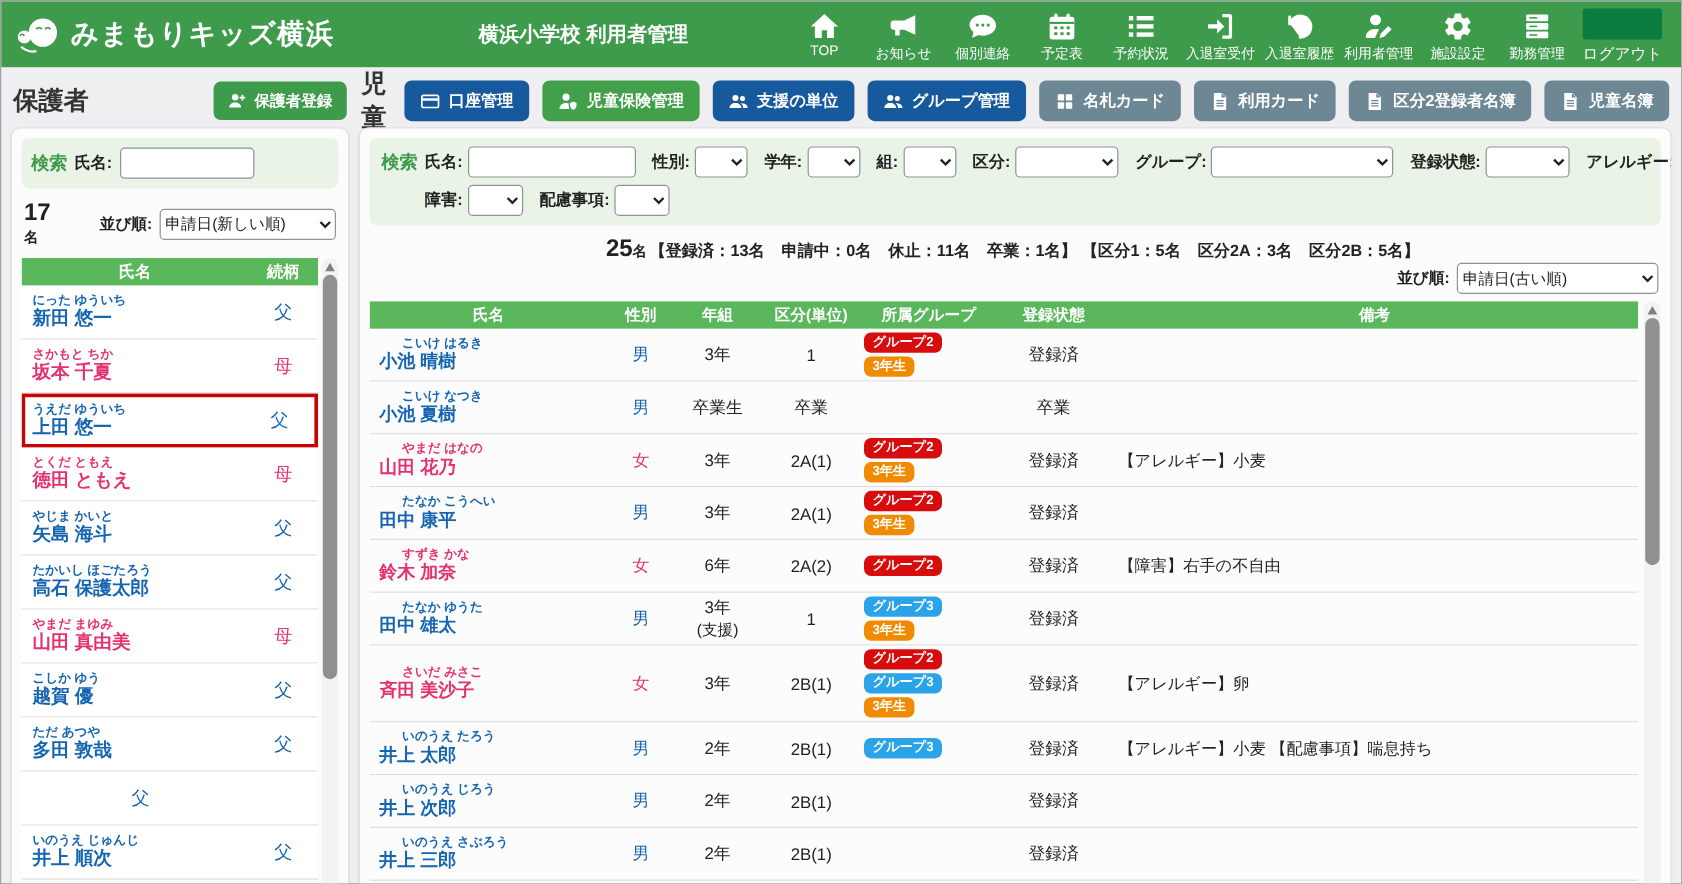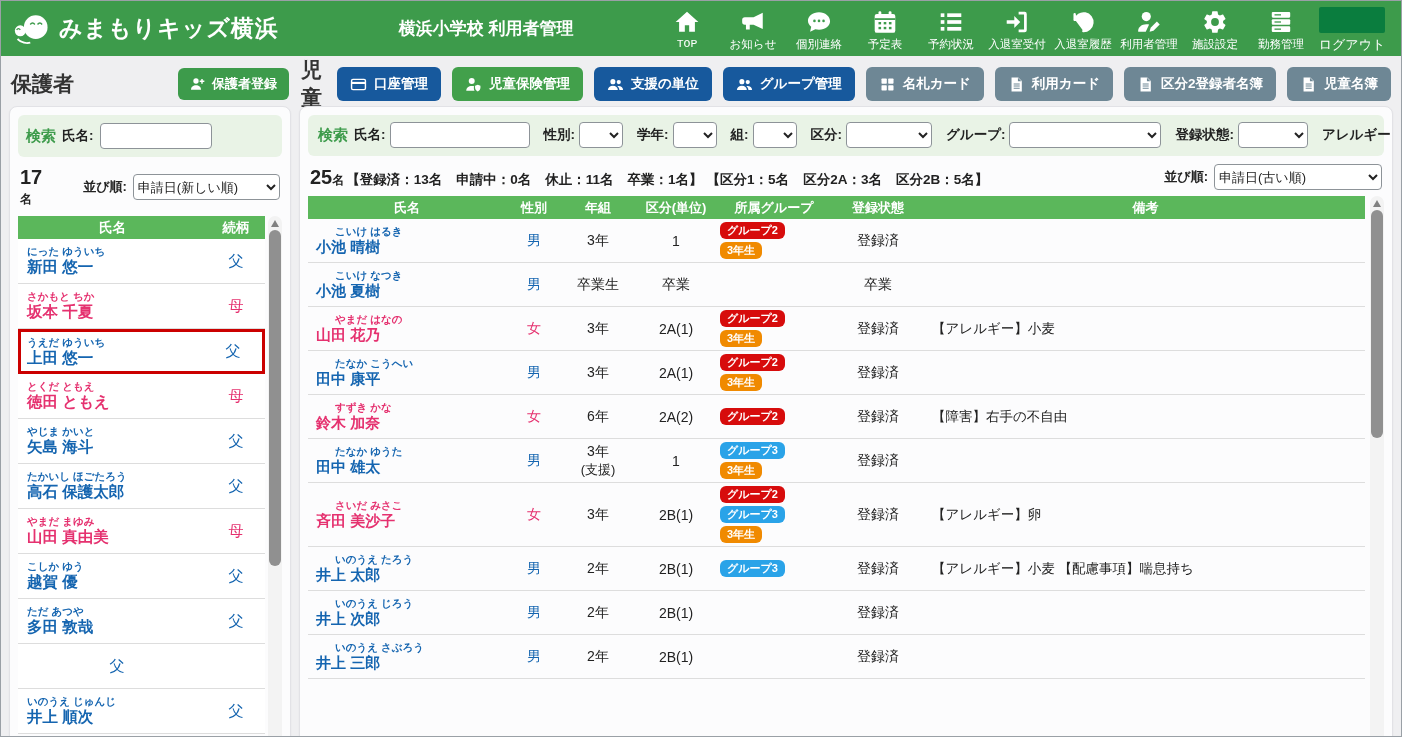--- a/index.html
+++ b/index.html
@@ -11,21 +11,21 @@
   }
   
   .topbar {
     height:55px; background:#3d9b4b; display:flex; align-items:center;
     padding:0 10px 0 12px; color:#fff;
   }
   .logo { display:flex; align-items:center; gap:6px; }
   .logo svg { width:40px; height:38px; }
   .logo-text { font-size:23px; font-weight:bold; letter-spacing:1px; }
   .app-title { font-size:17px; font-weight:bold; margin-left:120px; white-space:nowrap; }
-  .topnav { margin-left:auto; display:flex; align-items:flex-start; gap:2px;font-family:Liberation Mono, monospace; }
+  .topnav { margin-left:auto; display:flex; align-items:flex-start; gap:2px; }
   .nav-item {
     width:64px; display:flex; flex-direction:column; align-items:center;
     cursor:pointer; padding-top:4px;
   }
   .nav-icon { width:26px; height:26px; display:block; }
   .nav-icon svg { width:26px; height:26px; fill:#fff; }
   .nav-label { font-size:11.5px; margin-top:2px; white-space:nowrap; }
   .logout { width:78px; display:flex; flex-direction:column; align-items:center; cursor:pointer; padding-top:4px; }
   .logout-box { width:66px; height:26px; background:#0a7d3e; border-radius:2px; }
   .logout-label { font-size:13px; margin-top:3px; white-space:nowrap; }
@@ -104,21 +104,21 @@
   }
   .cbtn svg { width:17px; height:17px; }
   .cbtn-navy { background:#17599d; }
   .cbtn-green { background:#42a04b; }
   .cbtn-slate { background:#6e8795;justify-content:flex-end; }
   .ccard { flex:1; padding:8px 8px 8px 8px; display:flex; flex-direction:column; overflow:hidden; }
   .filterbox { background:#e9f3e6; border-radius:6px; padding:7px 10px 8px 10px; }
   .frow { display:flex; align-items:center; gap:6px; white-space:nowrap; }
   .frow + .frow { margin-top:6px; padding-left:36px; }
   .fitem { display:flex; align-items:center; gap:4px; margin-right:8px; }
-  .statsrow { display:flex; align-items:center; margin:8px 2px 6px 2px; }
+  .statsrow { display:flex; align-items:center; margin:8px 2px 6px 2px;flex-direction:column; }
   .stats { display:flex; align-items:baseline; flex-wrap:nowrap; font-size:13.5px; font-weight:600; }
   .stat-group { margin-right:4px; }
   .stat-item { margin-right:14px; }
   .stat-item:last-child { margin-right:0; }
   .stat-val { font-weight:bold; }
   .statsrow .sortwrap { margin-left:auto; display:flex; align-items:center; gap:6px; }
   .ctable-area { flex:1; position:relative; padding-right:19px; overflow:hidden; }
   .ctable { --ccols:198px 56px 72px 84px 112px 96px 1fr; }
   .ctable-header {
     display:grid; grid-template-columns:var(--ccols); background:#5bb75b; color:#fff;
@@ -495,20 +495,30 @@
               <select style="width: 152px;"><option></option></select>
             </span>
             <span class="fitem">
               <span class="field-label">登録状態:</span>
               <select style="width: 70px;"><option></option></select>
             </span>
             <span class="fitem">
               <span class="field-label">アレルギー:</span>
             </span>
           </div>
+        <div class="frow" id="filter-row2">
+            <span class="fitem">
+              <span class="field-label">障害:</span>
+              <select style="width: 46px;"><option></option></select>
+            </span>
+            <span class="fitem">
+              <span class="field-label">配慮事項:</span>
+              <select style="width: 46px;"><option></option></select>
+            </span>
+          </div>
       </div>
       <div class="statsrow">
         <div class="stats" id="stats">
           <span style="white-space:nowrap"><span class="big-num">25</span><span class="num-unit" style="margin-right:2px">名</span></span>
         <span class="stat-group">【<span class="stat-item">登録済：<span class="stat-val">13名</span></span><span class="stat-item">申請中：<span class="stat-val">0名</span></span><span class="stat-item">休止：<span class="stat-val">11名</span></span><span class="stat-item">卒業：<span class="stat-val">1名</span></span>】</span>
             <span class="stat-group">【<span class="stat-item">区分1：<span class="stat-val">5名</span></span><span class="stat-item">区分2A：<span class="stat-val">3名</span></span><span class="stat-item">区分2B：<span class="stat-val">5名</span></span>】</span>
           </div>
         <div class="sortwrap">
           <span class="sort-label">並び順:</span>
           <select style="width:168px" id="csort"><option>申請日(古い順)</option></select>

